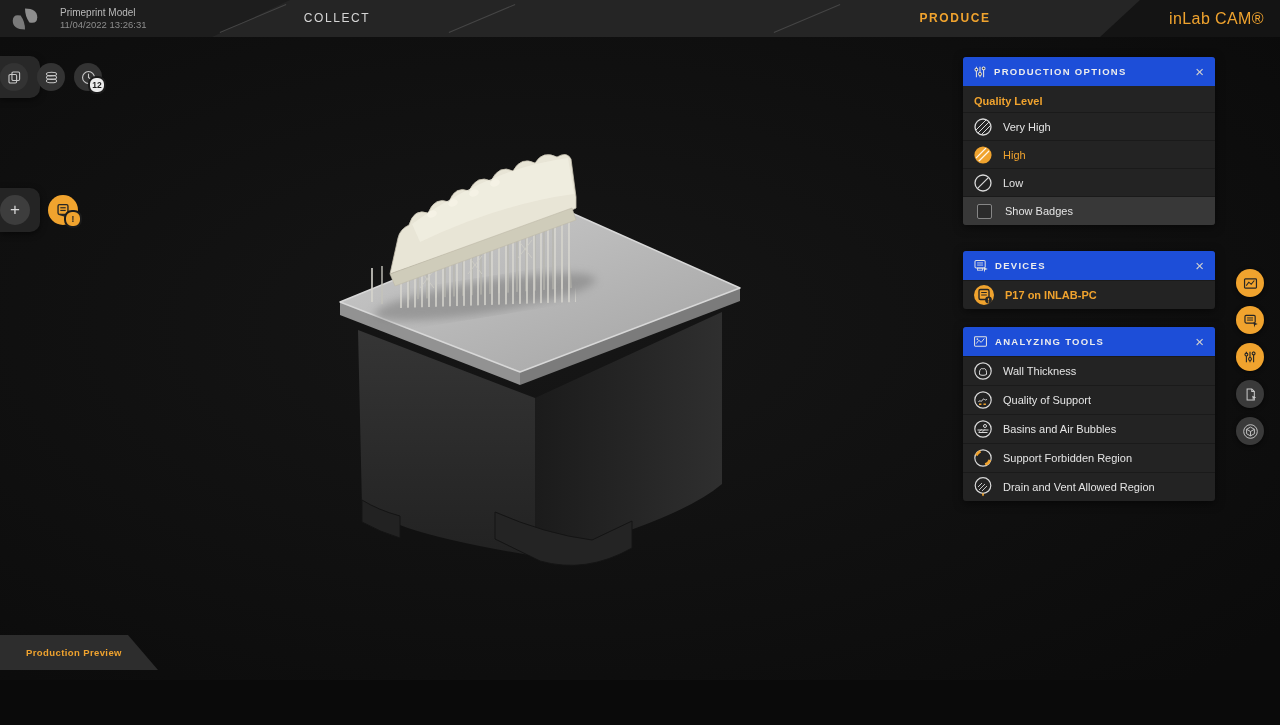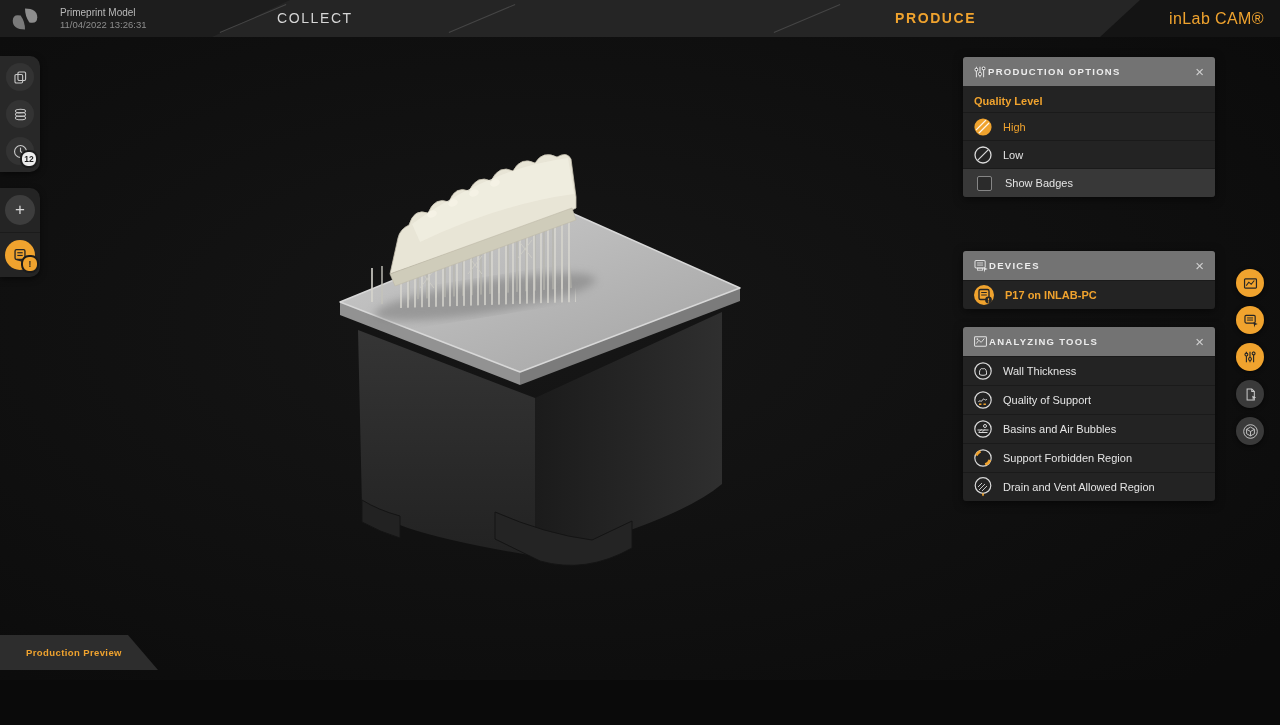--- a/index.html
+++ b/index.html
@@ -13,29 +13,29 @@
   .topbar{position:absolute;left:0;top:0;width:1280px;height:37px;background:#252525;z-index:30;}
   .topbar .seg-left{position:absolute;left:0;top:0;height:37px;width:290px;background:#1d1d1d;
       clip-path:polygon(0 0,290px 0,212px 37px,0 37px);}
   .topbar .seg-right{position:absolute;left:1100px;top:0;height:37px;width:180px;background:#141414;
       clip-path:polygon(40px 0,180px 0,180px 37px,0 37px);}
   .sep{position:absolute;top:18px;width:72px;height:1px;background:#454545;transform:rotate(-23deg);}
   .logo{position:absolute;left:11px;top:5px;width:28px;height:28px;}
   .proj{position:absolute;left:60px;top:7px;line-height:12px;}
   .proj .name{font-size:10px;color:#b9b9b9;display:block;}
   .proj .date{font-size:9.5px;color:#8d8d8d;display:block;}
-  .tab{position:absolute;top:0;height:37px;line-height:37px;width:120px;
-       font-size:14px;letter-spacing:1.6px;color:#d6d6d6;cursor:default;}
+  .tab{position:absolute;top:0;height:37px;line-height:37px;width:120px;text-align:center;
+       font-size:12px;letter-spacing:1.6px;color:#d6d6d6;cursor:default;}
   .tab.active{color:#F0A32E;font-weight:bold;}
   .appname{position:absolute;right:16px;top:0;height:37px;line-height:37px;
        font-size:16px;color:#F0A32E;letter-spacing:.4px;z-index:2;}
 
   
   .ltool{position:absolute;left:0;width:40px;background:#282828;border-radius:0 10px 10px 0;
-       display:flex;flex-direction:column;align-items:center;z-index:20;
+       display:flex;flex-direction:row;align-items:center;z-index:20;
        box-shadow:0 2px 6px rgba(0,0,0,.5);padding:7px 0;gap:9px;}
   .ltool.g1{top:56px;}
   .ltool.g2{top:188px;background:#242424;}
   .cbtn{width:28px;height:28px;border-radius:50%;background:#333;display:flex;align-items:center;
        justify-content:center;position:relative;cursor:pointer;flex:none;}
   .g2 .cbtn{width:30px;height:30px;background:#3d3d3d;}
   .cbtn.orange{background:#F0A32E;}
   .cbtn .plus{font-size:17px;color:#d8d8d8;line-height:1;margin-top:-1px;}
   .badge{position:absolute;right:-4px;bottom:-3px;min-width:14px;height:14px;border-radius:8px;
        background:#ececec;color:#1c1c1c;font-size:8.5px;font-weight:bold;line-height:14px;
@@ -46,21 +46,21 @@
   
   .fab{position:absolute;left:1236px;width:28px;height:28px;border-radius:50%;z-index:20;
        display:flex;align-items:center;justify-content:center;cursor:pointer;
        box-shadow:0 1px 4px rgba(0,0,0,.6);}
   .fab.on{background:#F0A32E;}
   .fab.off{background:#3a3a3a;}
 
   
   .panel{position:absolute;left:963px;width:252px;background:#232323;border-radius:3px;
        overflow:hidden;z-index:25;box-shadow:0 2px 10px rgba(0,0,0,.55);}
-  .phead{height:29px;background:#737373;display:flex;align-items:center;padding:0 9px;gap:0;}
+  .phead{height:29px;background:#1d4ed8;display:flex;align-items:center;padding:0 9px;gap:6px;}
   .ptitle{flex:1;font-size:9.5px;font-weight:bold;letter-spacing:1.3px;color:#ededed;}
   .pclose{color:#cfcfcf;font-size:15px;line-height:1;cursor:pointer;padding:0 2px;}
   .plabel{padding:9px 11px 5px;font-size:11px;font-weight:bold;color:#F0A32E;}
   .prow{height:27px;display:flex;align-items:center;gap:10px;padding:0 10px;
        border-top:1px solid #1a1a1a;cursor:pointer;}
   .prow:first-of-type{border-top:none;}
   .prow .lbl{font-size:11px;color:#e4e4e4;}
   .prow.sel .lbl{color:#F0A32E;font-weight:normal;}
   .prow.dev .lbl{color:#F0A32E;font-weight:bold;}
   .prow.badges{background:#383838;height:28px;}
@@ -220,20 +220,34 @@
         <circle cx="5.5" cy="7" r="1.8" fill="#313131"></circle>
           <circle cx="10" cy="12.5" r="1.8" fill="#313131"></circle>
           <circle cx="14.5" cy="5.5" r="1.8" fill="#313131"></circle>
       </g>
     </svg>
     <span class="ptitle">PRODUCTION OPTIONS</span>
     <span class="pclose">×</span>
   </div>
   <div class="plabel">Quality Level</div>
 
+  <div class="prow">
+    <svg width="20" height="20" viewBox="0 0 20 20">
+      <clipPath id="cvh">
+          <circle cx="10" cy="10" r="7.6"></circle>
+        </clipPath>
+      <circle cx="10" cy="10" r="8" fill="none" stroke="#d9d9d9" stroke-width="1.3"></circle>
+      <g clip-path="url(#cvh)" stroke="#d9d9d9" stroke-width="1">
+        <line x1="2" y1="14" x2="14" y2="2"></line>
+          <line x1="4" y1="17" x2="17" y2="4"></line>
+          <line x1="7" y1="19" x2="19" y2="7"></line>
+      </g>
+    </svg>
+    <span class="lbl">Very High</span>
+  </div>
 
   <div class="prow sel">
     <svg width="20" height="20" viewBox="0 0 20 20">
       <clipPath id="chi">
           <circle cx="10" cy="10" r="7.6"></circle>
         </clipPath>
       <circle cx="10" cy="10" r="8.6" fill="#F0A32E"></circle>
       <g clip-path="url(#chi)" stroke="#ffffff" stroke-width="1.2" opacity="0.9">
         <line x1="2" y1="14" x2="14" y2="2"></line>
           <line x1="5" y1="17" x2="17" y2="5"></line>

